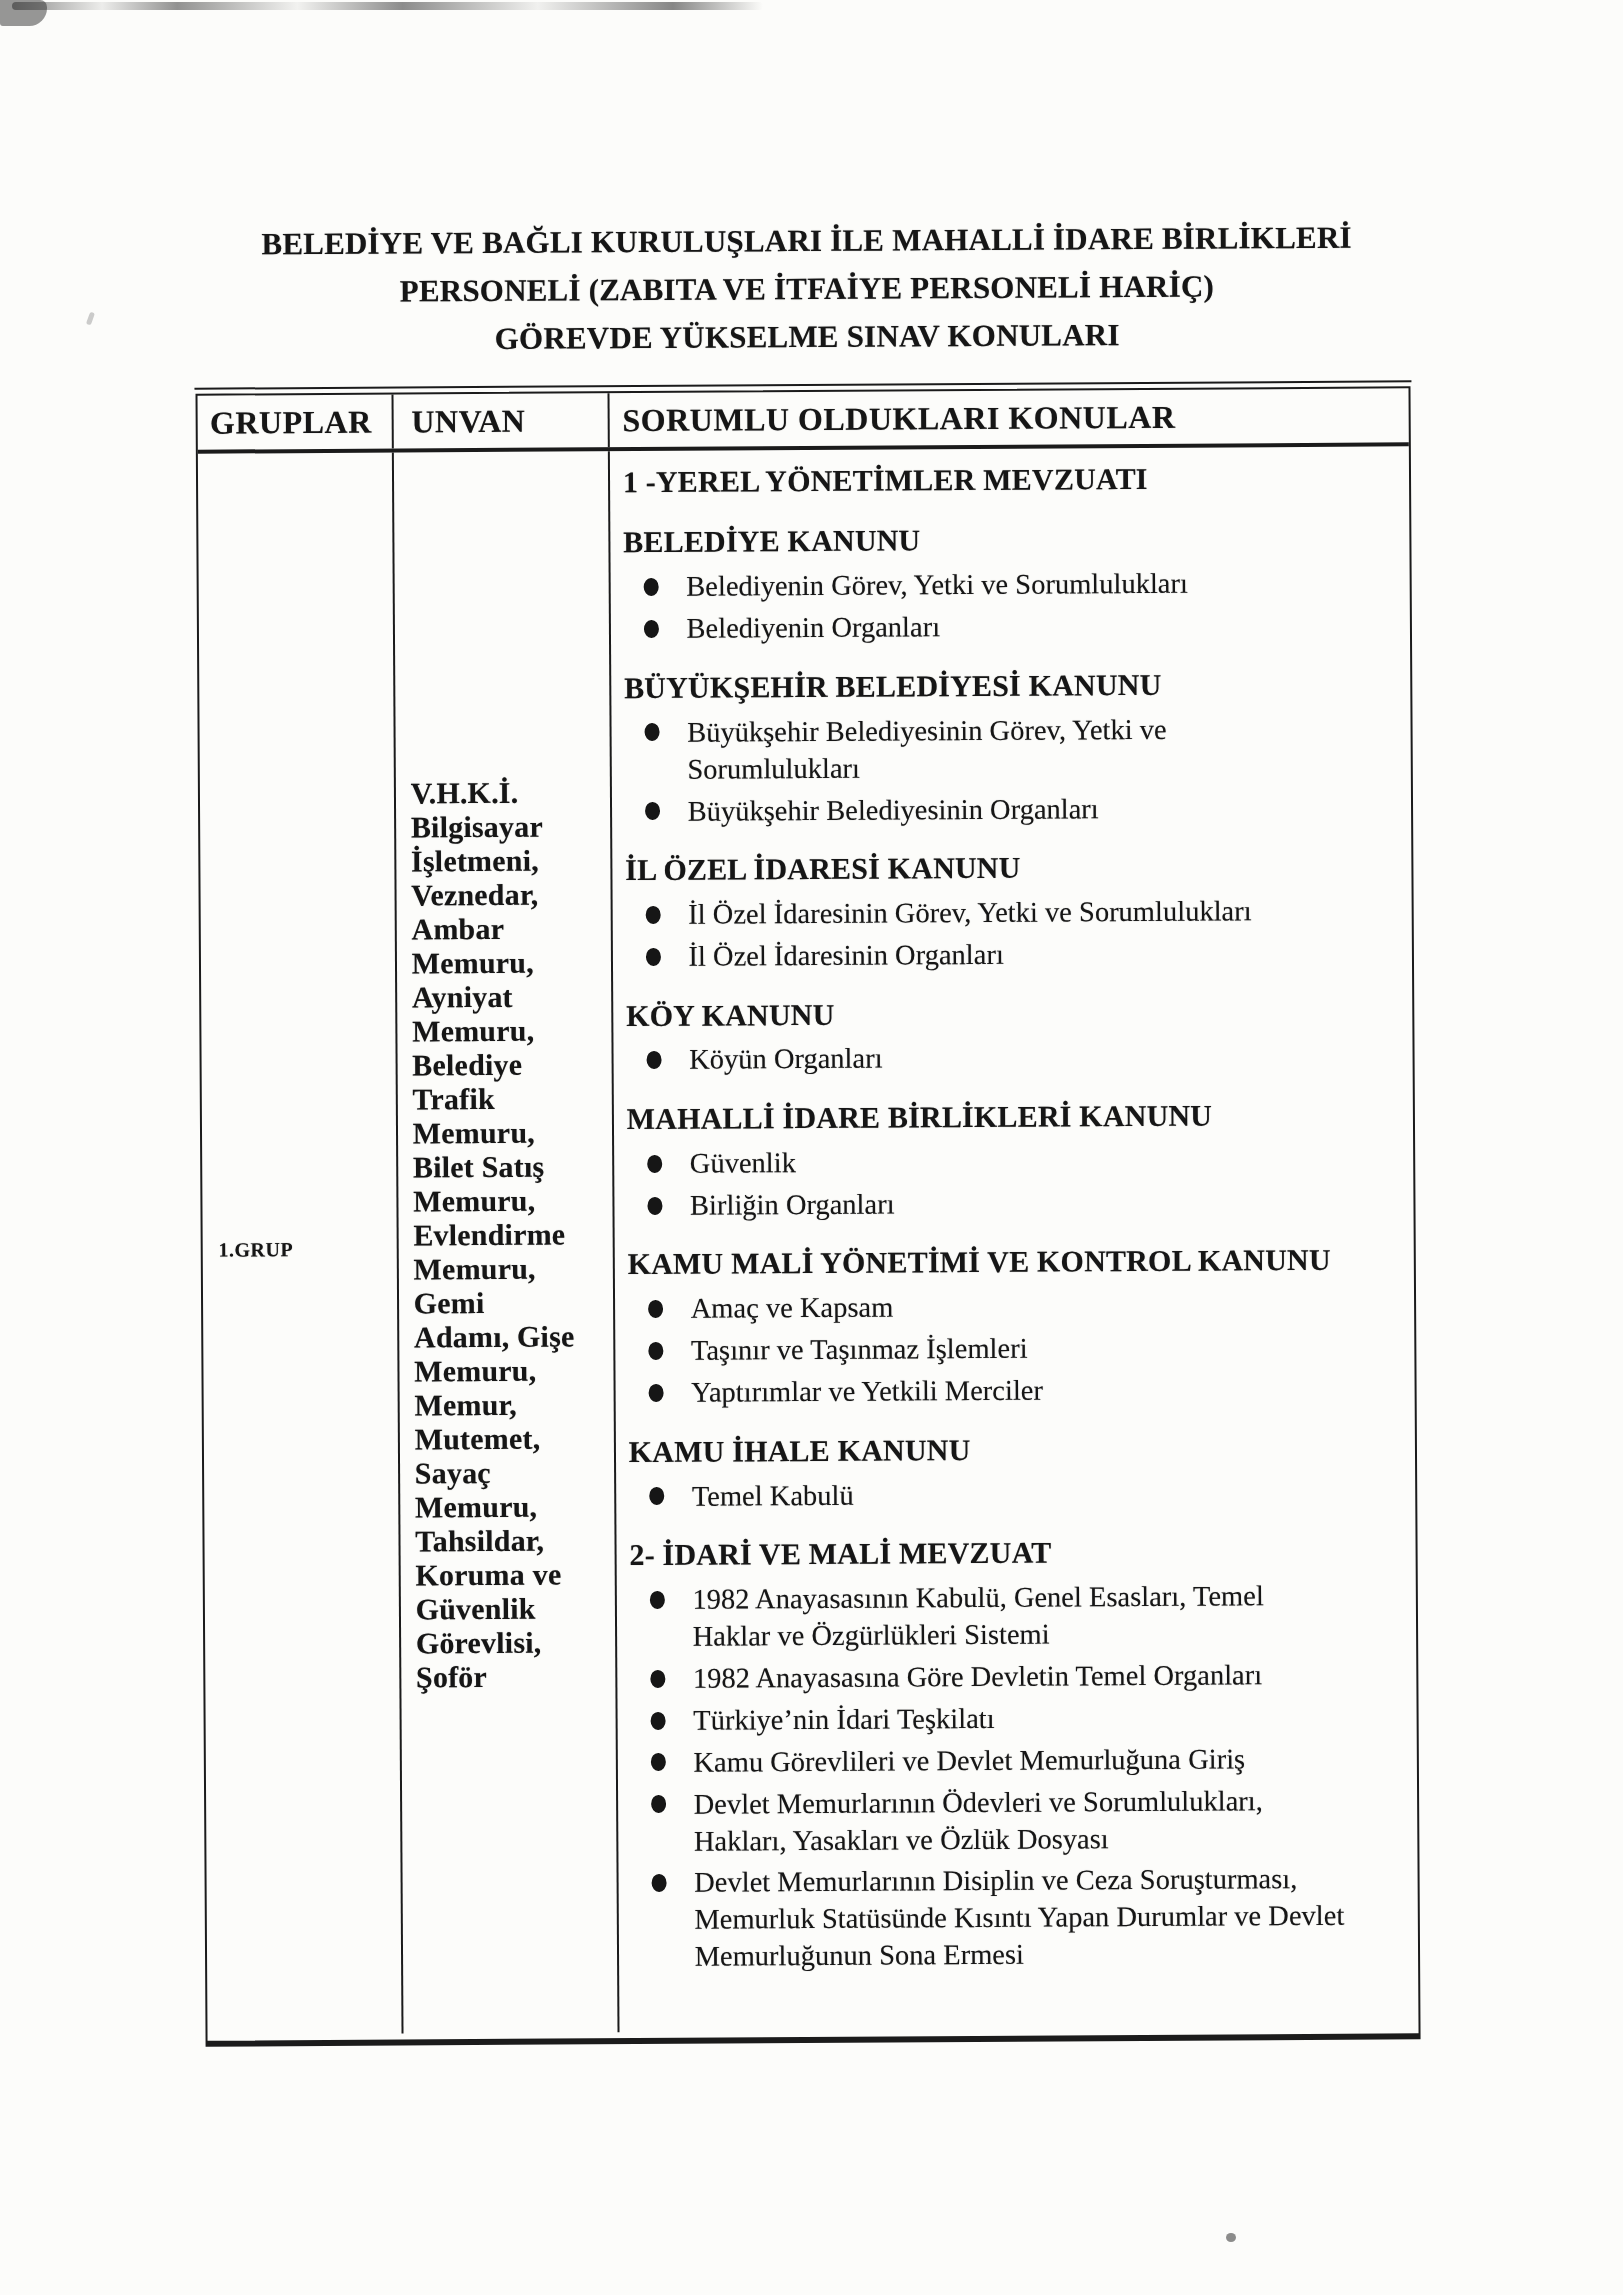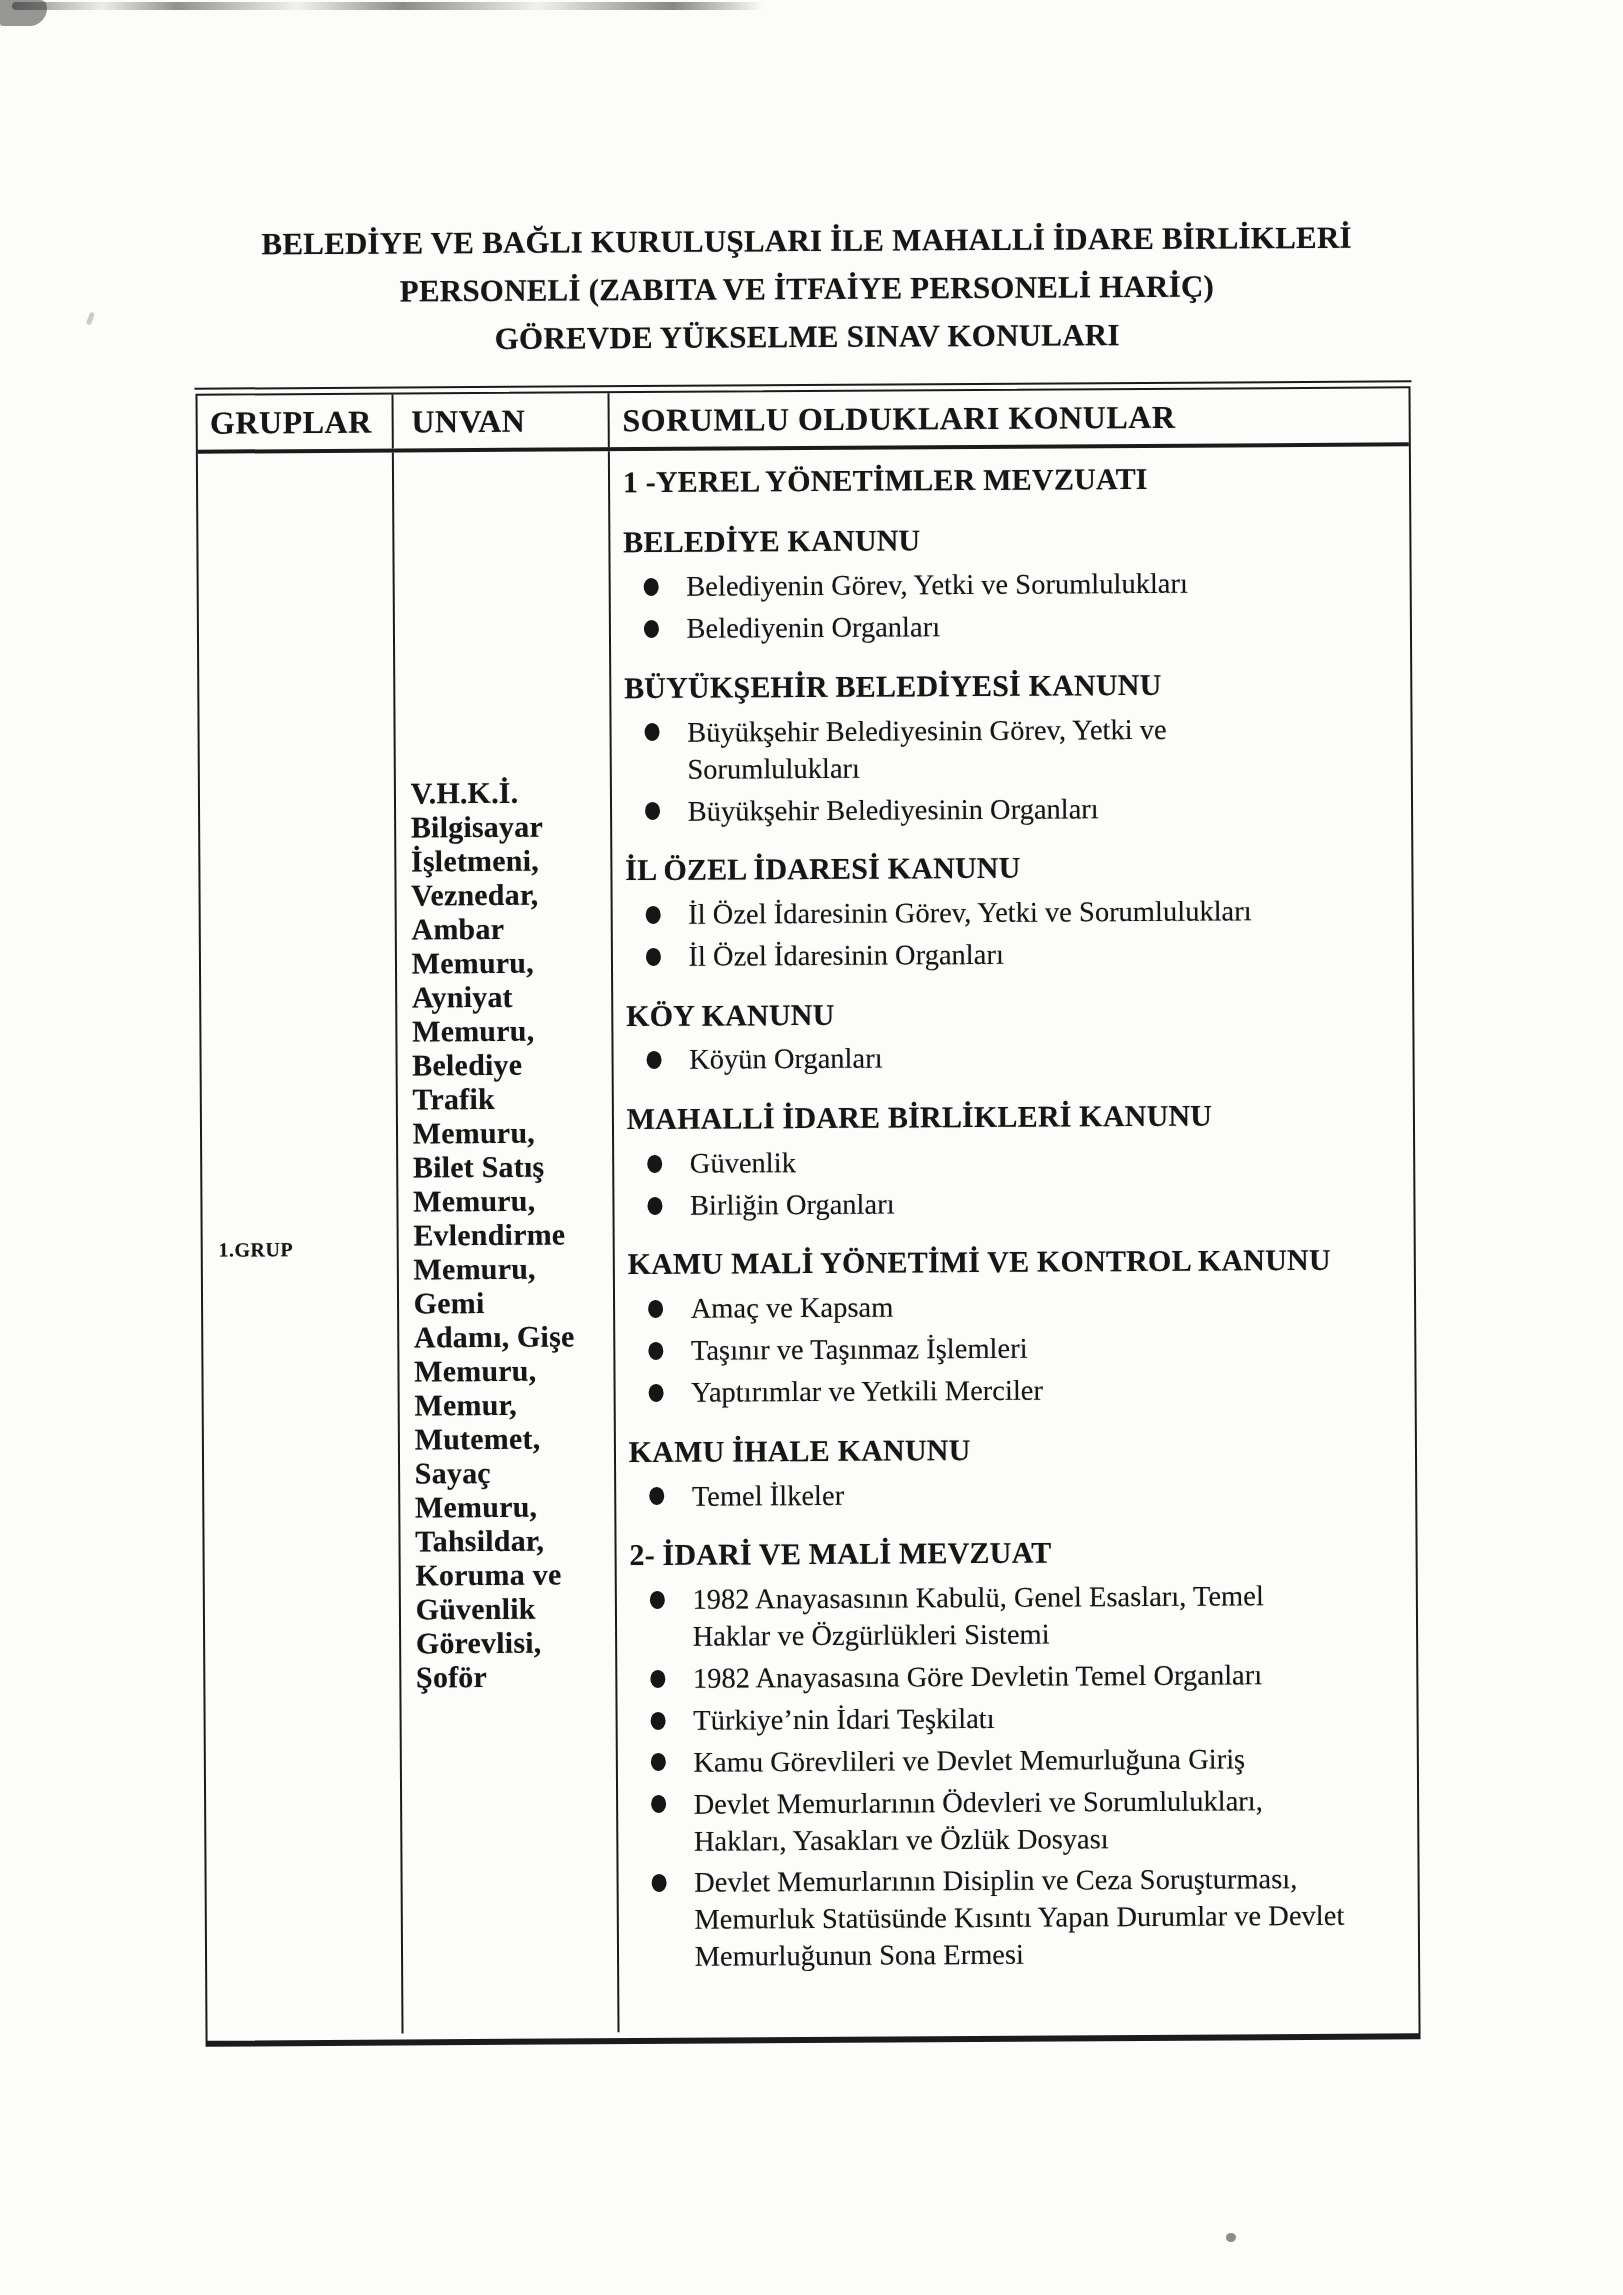--- a/index.html
+++ b/index.html
@@ -206,21 +206,21 @@
               <span class="bullet-icon"></span>
               <span class="topic-item-text">Taşınır ve Taşınmaz İşlemleri</span>
             </div>
             <div class="topic-item">
               <span class="bullet-icon"></span>
               <span class="topic-item-text">Yaptırımlar ve Yetkili Merciler</span>
             </div>
             <div class="topic-heading">KAMU İHALE KANUNU</div>
             <div class="topic-item">
               <span class="bullet-icon"></span>
-              <span class="topic-item-text">Temel İlkeler</span>
+              <span class="topic-item-text">Temel Kabulü</span>
             </div>
             <div class="topic-heading">2- İDARİ VE MALİ MEVZUAT</div>
             <div class="topic-item">
               <span class="bullet-icon"></span>
               <span class="topic-item-text">1982 Anayasasının Kabulü, Genel Esasları, Temel
 Haklar ve Özgürlükleri Sistemi</span>
             </div>
             <div class="topic-item">
               <span class="bullet-icon"></span>
               <span class="topic-item-text">1982 Anayasasına Göre Devletin Temel Organları</span>

